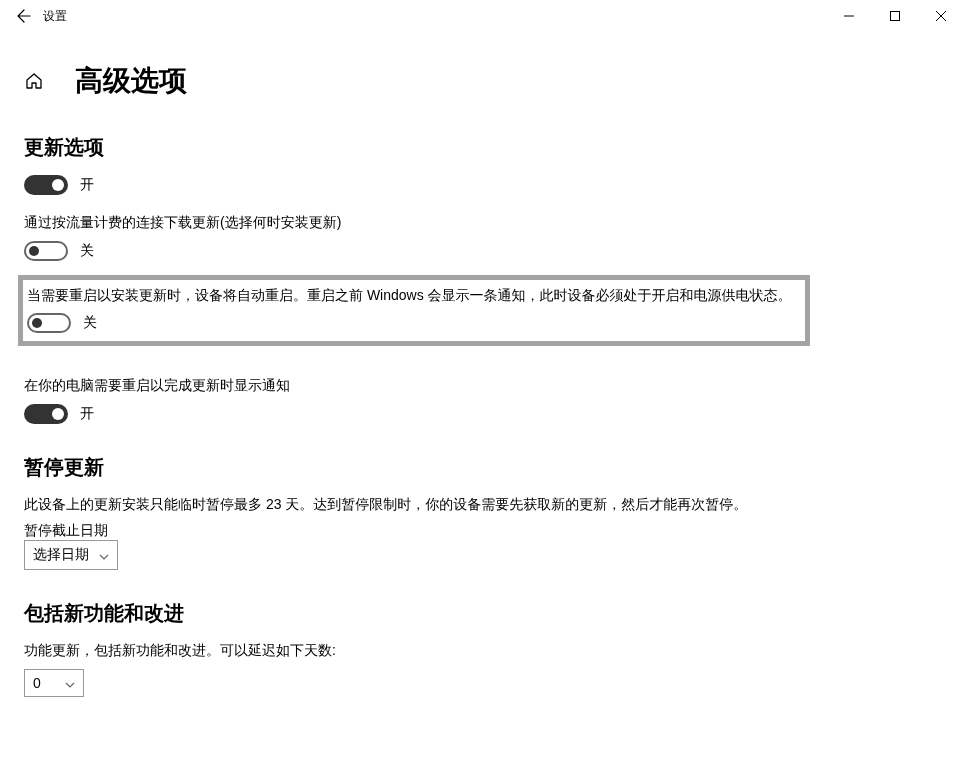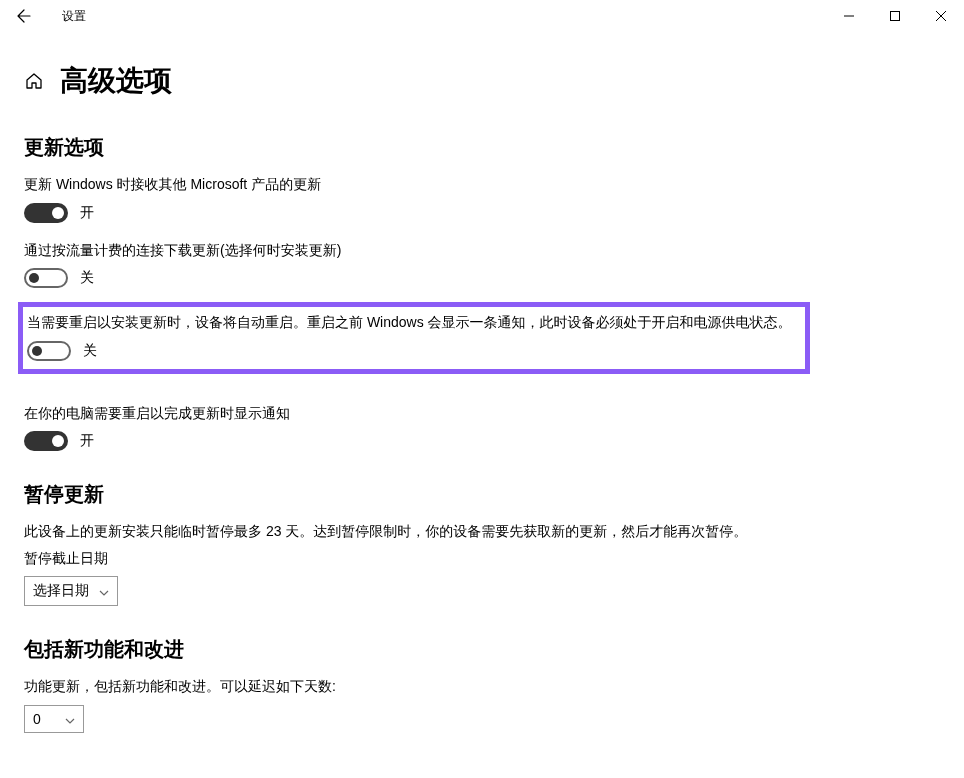--- a/index.html
+++ b/index.html
@@ -20,41 +20,41 @@
     .back-btn {
       width: 32px;
       height: 32px;
       display: flex;
       align-items: center;
       justify-content: center;
       cursor: pointer;
     }
     .title-text {
       font-size: 12px;
-      margin-left: 22px;
+      margin-left: 3px;
     }
     .window-controls {
       margin-left: auto;
       display: flex;
     }
     .win-ctrl {
       width: 46px;
       height: 32px;
       display: flex;
       align-items: center;
       justify-content: center;
       cursor: pointer;
     }
     .content {
       padding: 20px 24px;
     }
     .page-header {
       display: flex;
       align-items: center;
-      gap: 16px;
+      gap: 31px;
       margin-top: 10px;
       margin-bottom: 34px;
     }
     .page-title {
       font-size: 28px;
       font-weight: 600;
     }
     .section-heading {
       font-size: 20px;
       font-weight: 600;
@@ -109,21 +109,21 @@
       width: 10px;
       height: 10px;
     }
     .toggle-state {
       font-size: 14px;
     }
     .section {
       margin-bottom: 30px;
     }
     .highlight-box {
-      border: 5px solid #8b5cf6;
+      border: 5px solid #a3a3a3;
       padding: 6px 10px 4px 4px;
       margin-left: -6px;
       margin-right: 130px;
       margin-top: -4px;
       margin-bottom: 20px;
     }
     .highlight-box .toggle-row {
       margin-bottom: 4px;
     }
     .dropdown {
@@ -135,21 +135,20 @@
       cursor: pointer;
       font-size: 14px;
       min-width: 92px;
       justify-content: space-between;
     }
     .chevron {
       display: inline-block;
     }
     .field-label {
       font-size: 14px;
-      margin-bottom: 8px;
     }
   </style>
 </head>
 <body>
 
 <div class="titlebar">
   <div class="back-btn">
     <svg width="16" height="16" viewBox="0 0 16 16">
       <path d="M8 2 L2 8 L8 14 M2 8 L14 8" stroke="#000" stroke-width="1.2" fill="none" stroke-linecap="round" stroke-linejoin="round"></path>
     </svg>
@@ -179,21 +178,20 @@
   <div class="page-header">
     <svg width="20" height="20" viewBox="0 0 20 20">
       <path d="M3 9 L10 3 L17 9 L17 17 L12 17 L12 12 L8 12 L8 17 L3 17 Z" stroke="#000" stroke-width="1.3" fill="none" stroke-linejoin="round"></path>
     </svg>
     <h1 class="page-title">高级选项</h1>
   </div>
 
   <div class="section">
     <h2 class="section-heading">更新选项</h2>
 
-    <div class="option-label">更新 Windows 时接收其他 Microsoft 产品的更新</div>
     <div class="toggle-row">
       <div class="toggle on">
           <div class="knob"></div>
         </div>
       <span class="toggle-state">开</span>
     </div>
 
     <div class="option-label">通过按流量计费的连接下载更新(选择何时安装更新)</div>
     <div class="toggle-row">
       <div class="toggle off">

